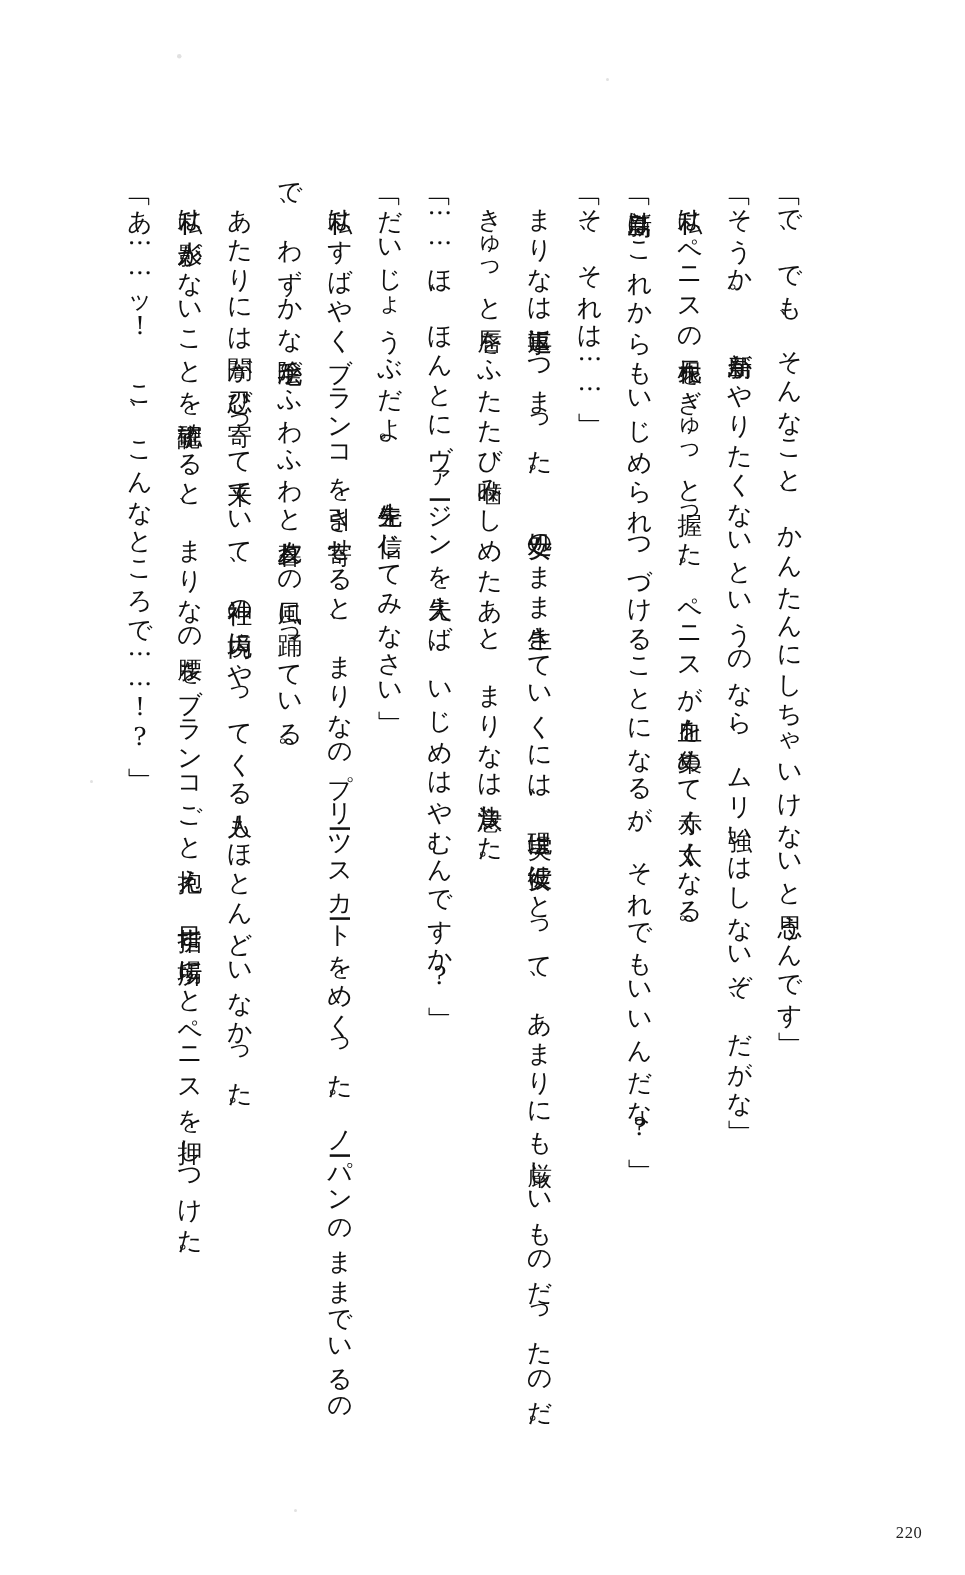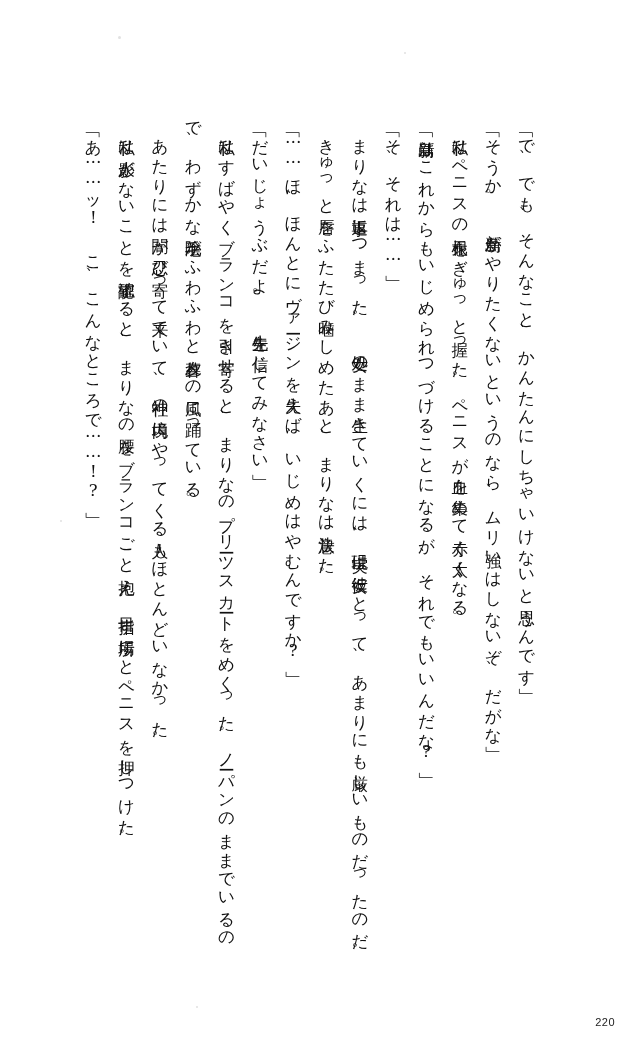--- a/index.html
+++ b/index.html
@@ -48,21 +48,21 @@
     margin: 0;
     padding: 0;
     text-indent: 1em;
   }
 
   .page-number {
     position: absolute;
     right: 28px;
     bottom: 22px;
     font-size: 11px;
-    font-family: Liberation Sans, sans-serif;
+    font-family: Liberation Serif, serif;
     color: #222;
     letter-spacing: 0.04em;
   }
 
   
   .speckle {
     position: absolute;
     background: #c9c9c9;
     border-radius: 50%;
     opacity: 0.55;

